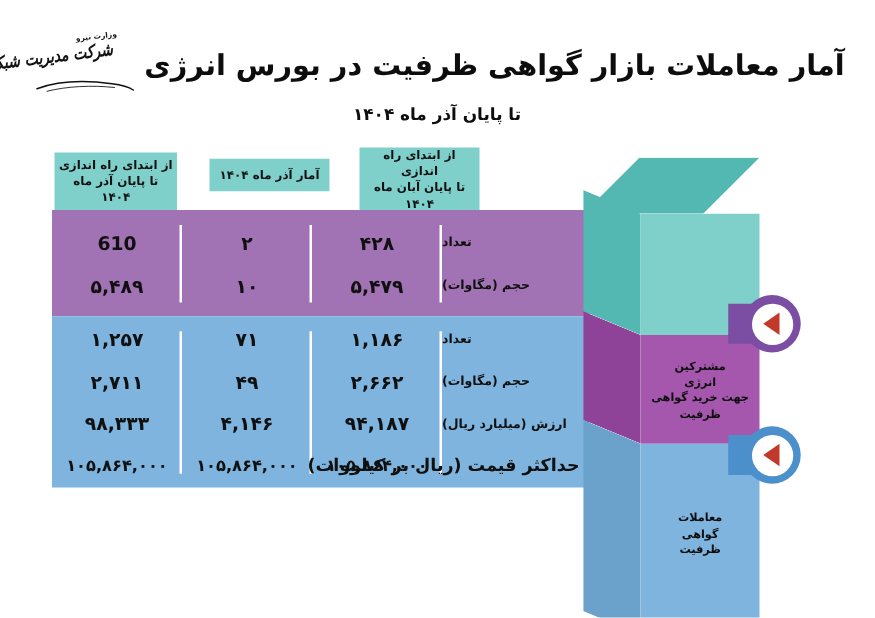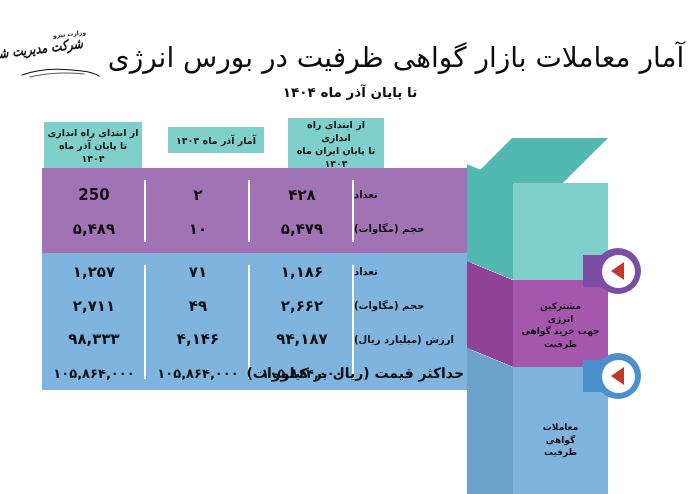--- a/index.html
+++ b/index.html
@@ -33,22 +33,22 @@
     top: 22px;
     left: 0;
     width: 700px;
     display: flex;
     flex-direction: row-reverse;
     align-items: center;
     justify-content: center;
     gap: 6px;
   }
   .main-title {
-    font-size: 28px;
-    font-weight: normal;
+    font-size: 23px;
+    font-weight: bold;
     color: #0d0d0d;
     letter-spacing: 0px;
     white-space: nowrap;
     direction: rtl;
   }
   .brand-logo {
     width: 86px;
     height: 62px;
     position: relative;
     flex: none;
@@ -185,21 +185,21 @@
   .panel.purple .sep { top: 12px; height: 62px; }
   .panel.blue .sep   { top: 12px; height: 114px; }
   .sep.s1 { right: 118px; }
   .sep.s2 { right: 222px; }
   .sep.s3 { right: 326px; }
 
   
   .block3d {
     position: absolute;
     left: 455px;
-    top: 128px;
+    top: 116px;
     width: 200px;
     height: 330px;
   }
   .face {
     position: absolute;
     left: 58px;
     width: 95px;
   }
   .face.teal   { top: 55px;  height: 97px;  background: #7fcfcb; }
   .face.purple { top: 152px; height: 87px;  background: #a556ad; }
@@ -300,35 +300,35 @@
   <div class="col-heads">
     <div class="col-head c1">
       <span>از ابتدای راه اندازی</span>
       <span>تا پایان آذر ماه ۱۴۰۴</span>
     </div>
     <div class="col-head c2">
       <span>آمار آذر ماه  ۱۴۰۴</span>
     </div>
     <div class="col-head c3">
       <span>از ابتدای راه اندازی</span>
-      <span>تا پایان ایران ماه</span>
+      <span>تا پایان آبان ماه</span>
       <span>۱۴۰۴</span>
     </div>
   </div>
 
   <div class="panel purple">
     <div class="sep s1"></div>
     <div class="sep s2"></div>
     <div class="sep s3"></div>
     <div class="rows">
       <div class="drow">
         <div class="cell label">تعداد</div>
         <div class="cell v">۴۲۸</div>
         <div class="cell v">۲</div>
-        <div class="cell v">250</div>
+        <div class="cell v">610</div>
       </div>
       <div class="drow">
         <div class="cell label">حجم (مگاوات)</div>
         <div class="cell v">۵,۴۷۹</div>
         <div class="cell v">۱۰</div>
         <div class="cell v">۵,۴۸۹</div>
       </div>
     </div>
   </div>
 

